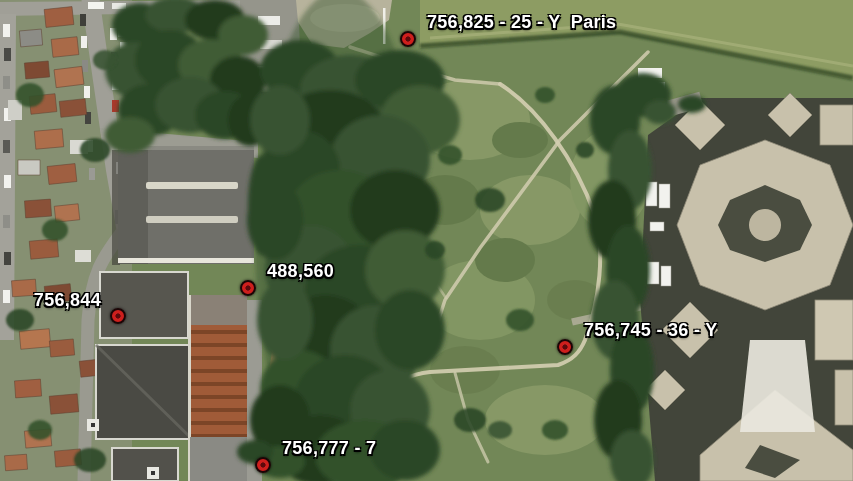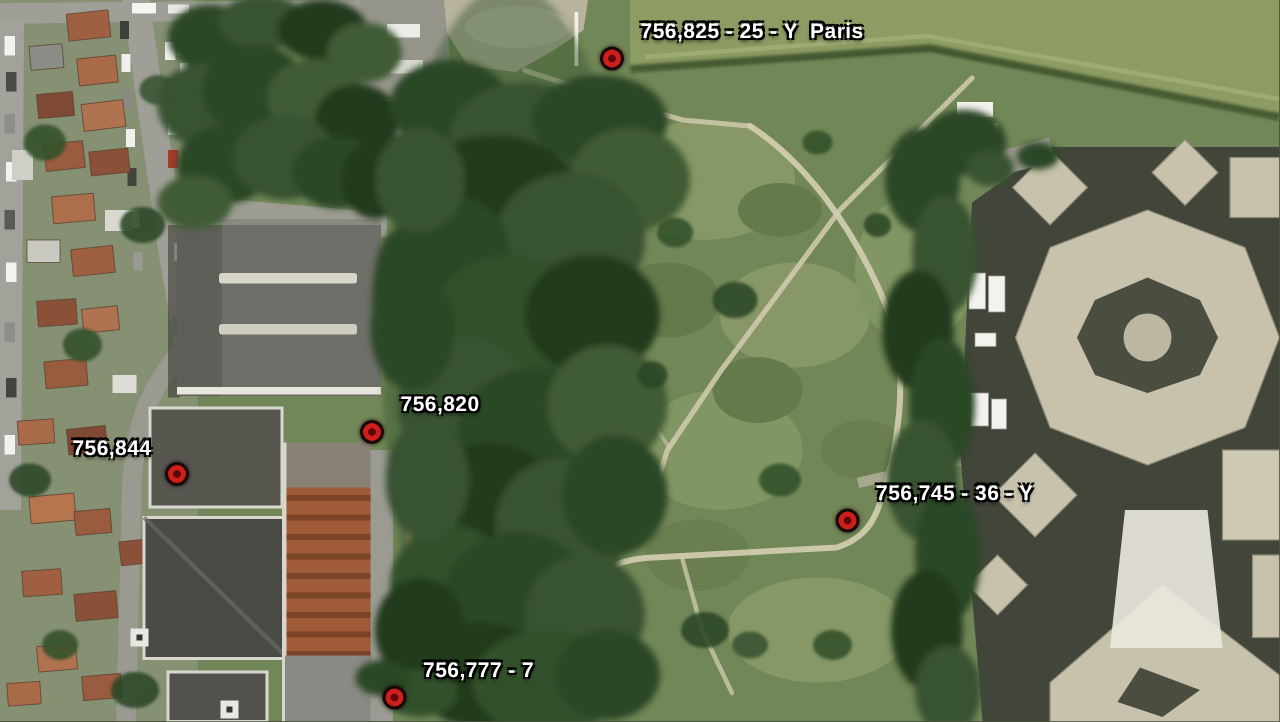--- a/index.html
+++ b/index.html
@@ -12,21 +12,21 @@
   .pm-dot{
     position:absolute;left:-8px;top:-8px;width:12px;height:12px;border-radius:50%;
     border:2px solid #1c0506;
     background:radial-gradient(circle at 50% 50%, #5d090c 0%, #5d090c 27%,
       var(--marker-color,#ce1f1d) 34%, var(--marker-color,#ce1f1d) 74%, #7e1012 92%);
     box-shadow:0 0 3px rgba(0,0,0,.75);
   }
   .pm-label{
     position:absolute;left:19px;top:-26px;
     color:var(--label-color,#fff);
-    font-size:14px;font-weight:bold;letter-spacing:.3px;white-space:pre;line-height:1;
+    font-size:18px;font-weight:bold;letter-spacing:.3px;white-space:pre;line-height:1;
     text-shadow:-1.5px -1.5px 0 #000,1.5px -1.5px 0 #000,-1.5px 1.5px 0 #000,
                  1.5px 1.5px 0 #000,0 2px 3px rgba(0,0,0,.85);
   }
   .pm-label.side-left{left:auto;right:17px;top:-25px;text-align:right;}
 </style>
 </head>
 <body>
 
 <div class="stage">
 
@@ -296,21 +296,21 @@
       <ellipse cx="40" cy="430" rx="12" ry="10" fill="#33512c"></ellipse>
     </g>
   </svg>
 
   <div class="placemark" style="left:408px;top:39px">
     <span class="pm-dot"></span>
     <span class="pm-label">756,825 - 25 - Y  Paris</span>
   </div>
   <div class="placemark" style="left:248px;top:288px">
     <span class="pm-dot"></span>
-    <span class="pm-label">756,820</span>
+    <span class="pm-label">488,560</span>
   </div>
   <div class="placemark" style="left:118px;top:316px">
     <span class="pm-dot"></span>
     <span class="pm-label side-left">756,844</span>
   </div>
   <div class="placemark" style="left:565px;top:347px">
     <span class="pm-dot"></span>
     <span class="pm-label">756,745 - 36 - Y</span>
   </div>
   <div class="placemark" style="left:263px;top:465px">

